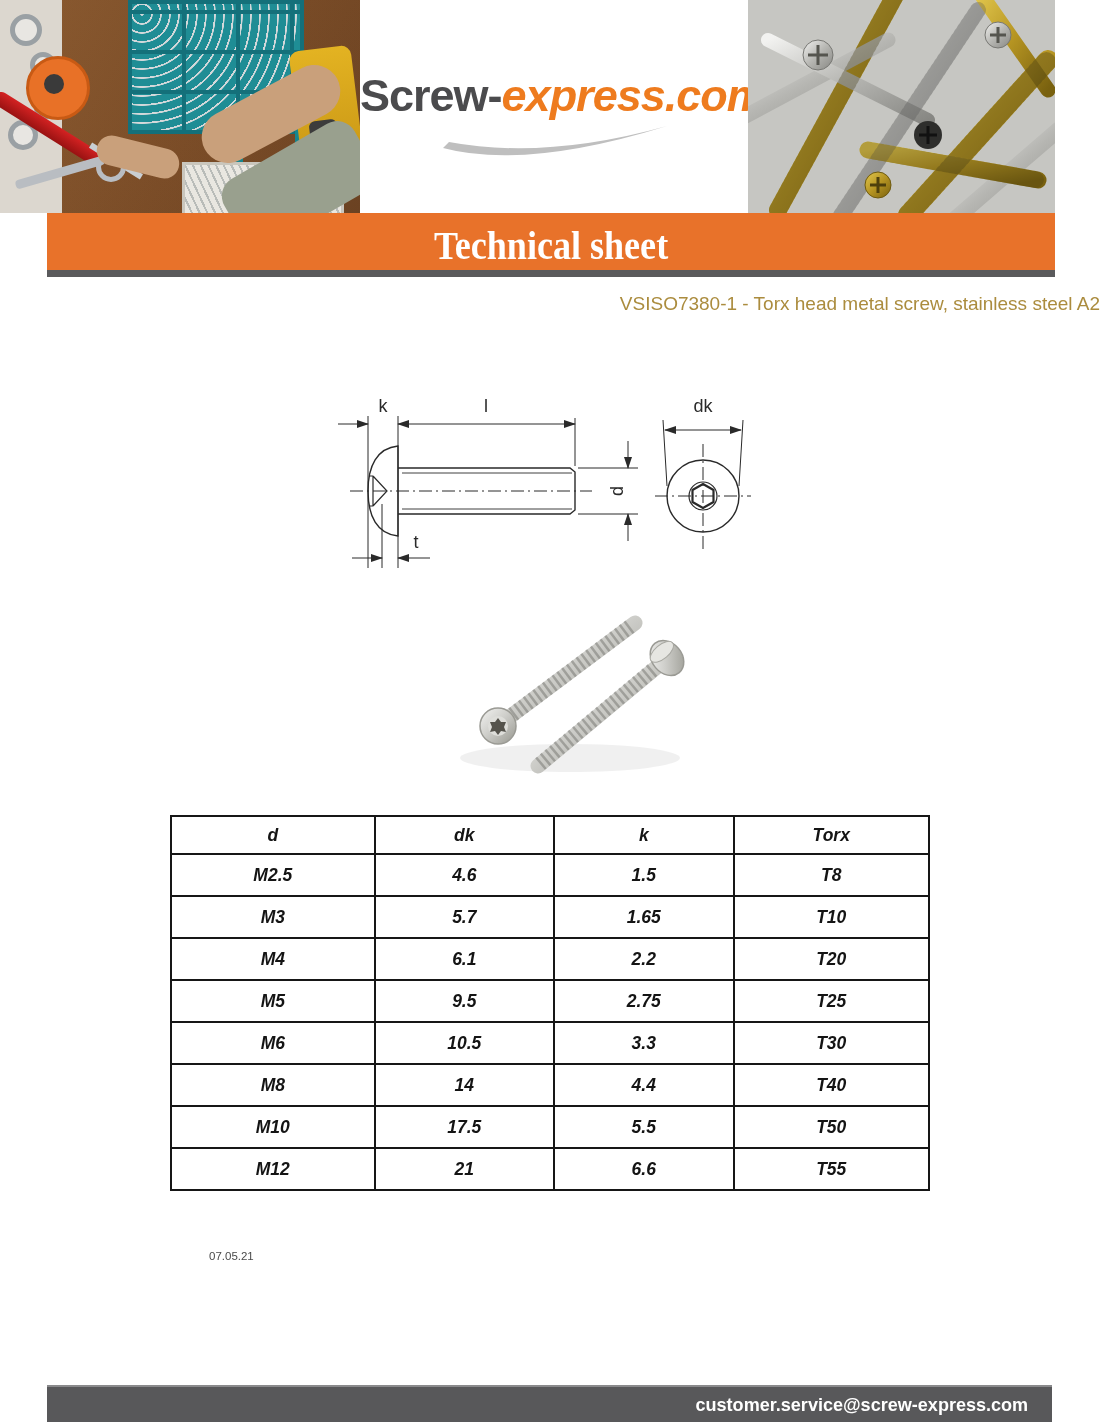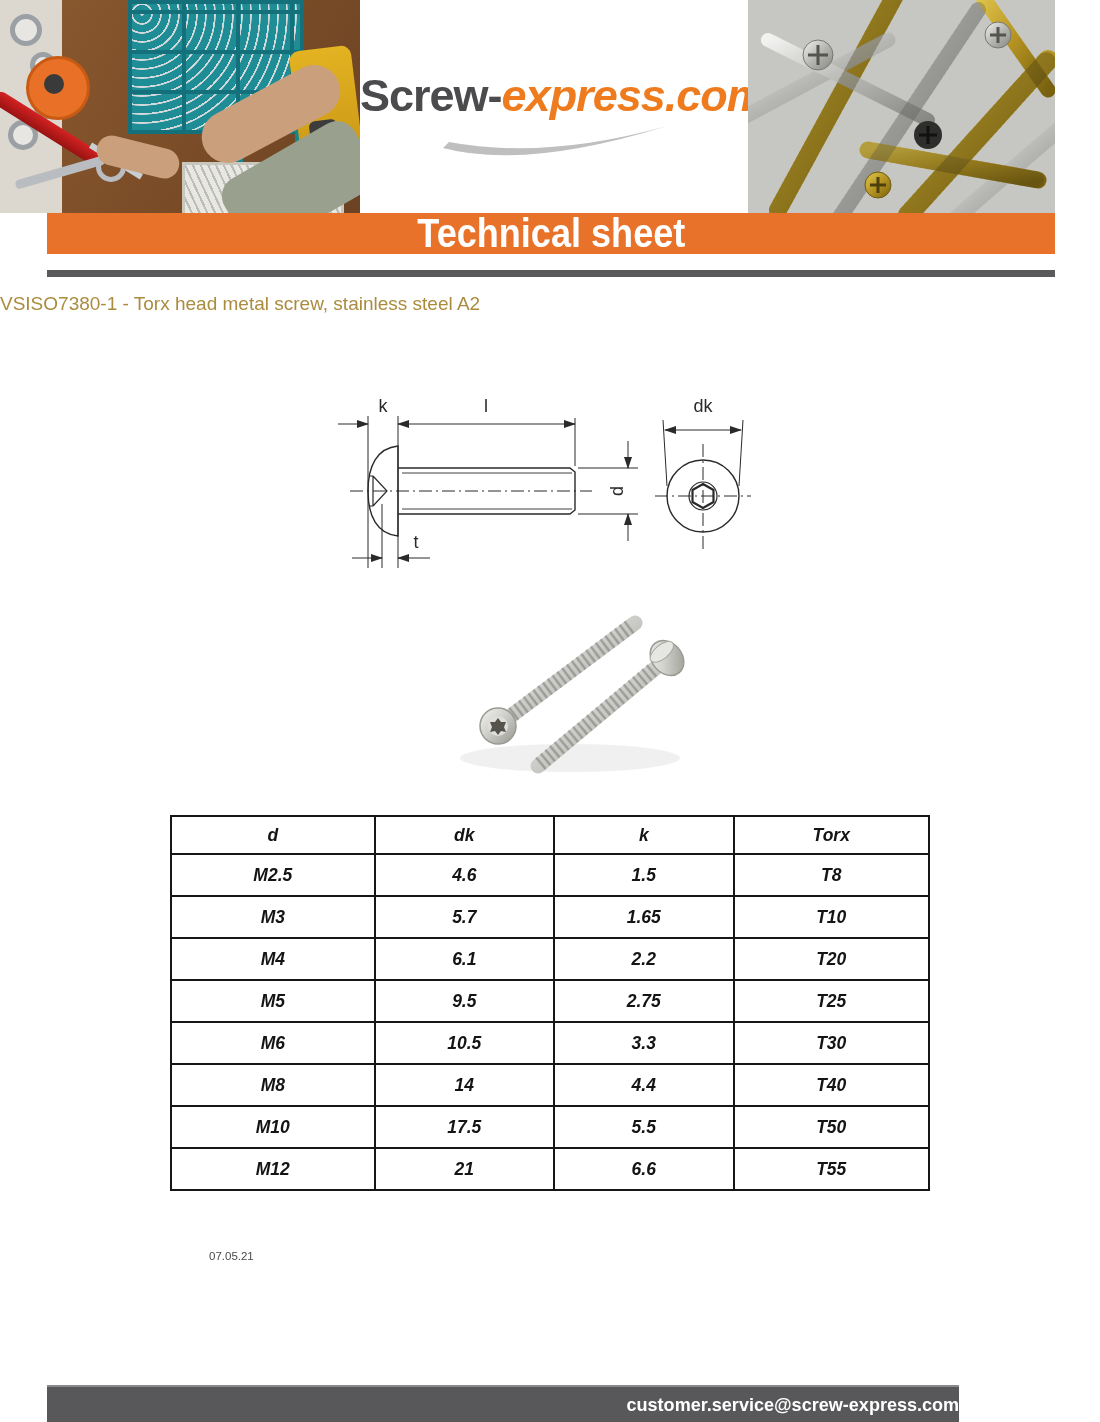--- a/index.html
+++ b/index.html
@@ -38,47 +38,47 @@
   .photo-right{left:748px;top:0;width:307px;height:213px;overflow:hidden;background:#c6c6c2;}
 
   
   .logo{left:360px;top:70px;width:390px;height:120px;text-align:center;}
   .logo-text{font-size:45px;font-weight:bold;letter-spacing:-1px;white-space:nowrap;}
   .logo-screw{color:#4b4b4d;}
   .logo-express{color:#ee7b1e;font-style:italic;}
   .logo-swoosh{display:block;margin:-4px auto 0 auto;}
 
   
-  .banner{left:47px;top:213px;width:1008px;height:41px;background:#e8722a;
-          display:flex;align-items:center;justify-content:center;}
+  .banner{left:47px;top:213px;width:1008px;height:64px;background:#e8722a;
+          display:flex;align-items:center;justify-content:center;font-family:Liberation Serif, serif;}
   .banner-title{color:#ffffff;font-size:41px;font-weight:bold;letter-spacing:0px;
                 transform:scaleX(.88);white-space:nowrap;}
   .banner-shadow{left:47px;top:270px;width:1008px;height:7px;background:#5a5a5c;}
 
-  .subtitle{left:0;top:293px;width:1100px;text-align:left;font-size:19px;color:#ab8c3e;}
+  .subtitle{left:0;top:293px;width:1100px;text-align:right;font-size:19px;color:#ab8c3e;}
 
   
   .tech-drawing{left:330px;top:386px;}
   .tech-drawing text{font-family:"Liberation Sans",sans-serif;font-size:18px;fill:#2a2a2a;}
 
   
   .product-photo{left:420px;top:598px;}
 
   
   .dim-table{left:170px;top:815px;width:760px;border-collapse:collapse;position:absolute;
              font-size:17.5px;font-weight:bold;font-style:italic;color:#141414;}
   .dim-table th,.dim-table td{border:2px solid #161616;text-align:center;height:40px;padding:0;}
   .dim-table th{height:36px;}
 
   .rev-date{left:165px;top:1250px;font-size:11.5px;color:#4a4a4a;padding-left:44px;}
 
   
-  .footer-bar{left:47px;top:1385px;width:912px;height:37px;background:#58585a;
+  .footer-bar{left:47px;top:1385px;width:1005px;height:37px;background:#58585a;
               border-top:2px solid #8a8a8c;box-sizing:border-box;
-              display:flex;align-items:center;justify-content:flex-end;padding-right:0;}
+              display:flex;align-items:center;justify-content:flex-end;padding-right:24px;}
   .footer-email{color:#ffffff;font-size:19px;font-weight:bold;letter-spacing:0;transform:scaleX(.95);
                 transform-origin:right center;text-decoration:none;}
 </style>
 </head>
 <body>
 
 <div class="abs photo-left">
   <div class="shape washer-strip"></div>
   <div class="shape washer" style="left:10px;top:14px;width:22px;height:22px;"></div>
   <div class="shape washer" style="left:30px;top:52px;width:16px;height:16px;"></div>

